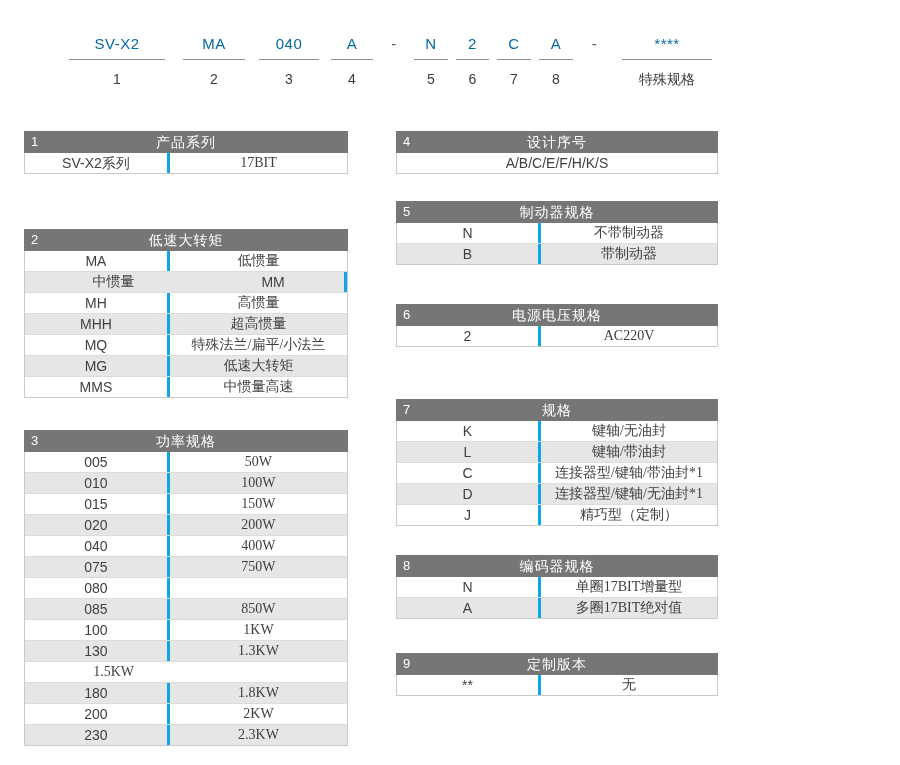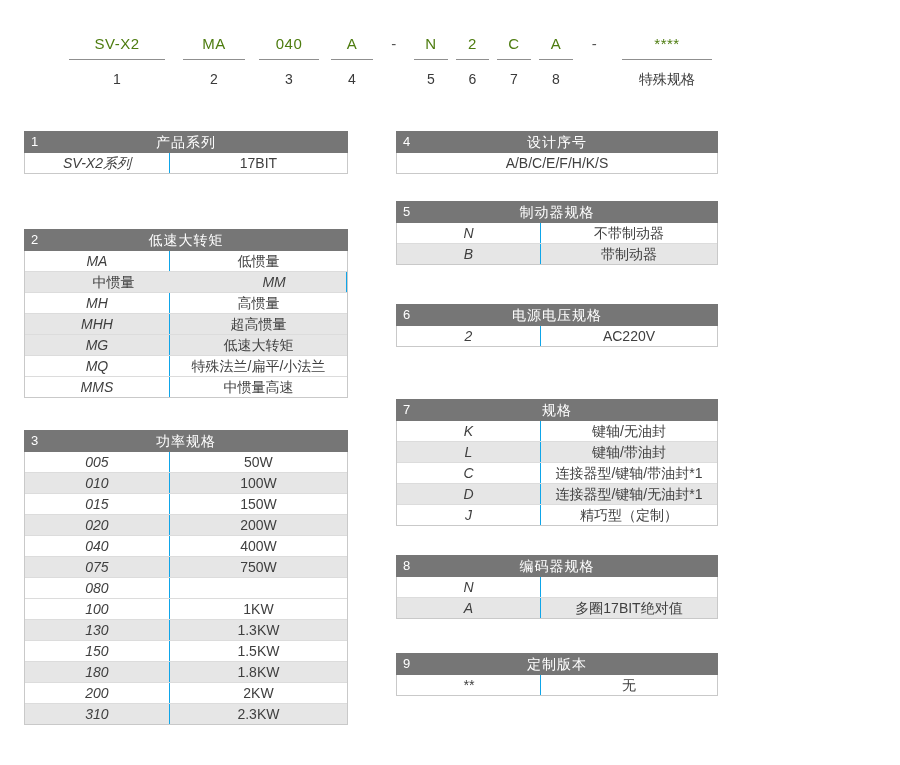--- a/index.html
+++ b/index.html
@@ -13,21 +13,21 @@
   .code-row{
     display:flex;
     margin:34px 0 0 58px;
     align-items:flex-start;
   }
   .seg{display:flex;flex-direction:column;align-items:center;}
   .seg-0{width:118px}.seg-1{width:76px}.seg-2{width:74px}.seg-3{width:52px}
   .seg-4{width:32px}.seg-5{width:42px}.seg-6{width:41px}.seg-7{width:42px}
   .seg-8{width:42px}.seg-9{width:35px}.seg-10{width:110px}
   .seg-code{
-    font-size:15px;line-height:20px;height:20px;color:#4d7c0f;
+    font-size:15px;line-height:20px;height:20px;color:#0369a1;
     letter-spacing:0.5px;
   }
   .seg-code.dash{color:#555;}
   .seg-line{
     width:82%;height:0;border-bottom:1px solid #8f8f8f;margin-top:5px;
   }
   .seg-line.hidden{visibility:hidden;}
   .seg-num{
     margin-top:11px;font-size:14px;line-height:17px;color:#3a3a3a;
   }
@@ -54,22 +54,22 @@
     border:1px solid #c9c9c9;border-top:none;
     box-sizing:border-box;
   }
   .t-row{
     display:flex;height:20px;line-height:20px;
     font-size:14px;background:#ffffff;
   }
   .t-row.alt{background:#e6e6e6;}
   .t-row + .t-row{border-top:1px solid #dcdcdc;}
   .t-cell{text-align:center;overflow:hidden;white-space:nowrap;}
-  .t-left{width:45%;border-right:1px solid #0ea5e9;box-sizing:border-box;font-style:italic;}
-  .t-right{width:55%;}
+  .t-left{width:45%;border-right:3px solid #0ea5e9;box-sizing:border-box;}
+  .t-right{width:55%;font-family:Liberation Serif, serif;}
   .t-full{width:100%;}
 </style>
 </head>
 <body>
 
 <div class="code-row" id="code-row">
     <div class="seg seg-0">
       <div class="seg-code">SV-X2</div>
       <div class="seg-line"></div>
       <div class="seg-num">1</div>
@@ -149,29 +149,29 @@
             <div class="t-cell t-left">MM</div>
           </div>
           <div class="t-row">
             <div class="t-cell t-left">MH</div>
             <div class="t-cell t-right">高惯量</div>
           </div>
           <div class="t-row alt">
             <div class="t-cell t-left">MHH</div>
             <div class="t-cell t-right">超高惯量</div>
           </div>
+          <div class="t-row">
+            <div class="t-cell t-left">MQ</div>
+            <div class="t-cell t-right">特殊法兰/扁平/小法兰</div>
+          </div>
           <div class="t-row alt">
             <div class="t-cell t-left">MG</div>
             <div class="t-cell t-right">低速大转矩</div>
           </div>
           <div class="t-row">
-            <div class="t-cell t-left">MQ</div>
-            <div class="t-cell t-right">特殊法兰/扁平/小法兰</div>
-          </div>
-          <div class="t-row">
             <div class="t-cell t-left">MMS</div>
             <div class="t-cell t-right">中惯量高速</div>
           </div>
         </div>
       </div>
     <div class="spec-table">
         <div class="t-head"><span class="t-num">3</span><span class="t-title">功率规格</span></div>
         <div class="t-body">
           <div class="t-row">
             <div class="t-cell t-left">005</div>
@@ -193,42 +193,45 @@
             <div class="t-cell t-left">040</div>
             <div class="t-cell t-right">400W</div>
           </div>
           <div class="t-row alt">
             <div class="t-cell t-left">075</div>
             <div class="t-cell t-right">750W</div>
           </div>
           <div class="t-row">
             <div class="t-cell t-left">080</div>
           </div>
+          <div class="t-row alt">
+            <div class="t-cell t-left">085</div>
+            <div class="t-cell t-right">850W</div>
+          </div>
           <div class="t-row">
             <div class="t-cell t-left">100</div>
             <div class="t-cell t-right">1KW</div>
           </div>
           <div class="t-row alt">
             <div class="t-cell t-left">130</div>
             <div class="t-cell t-right">1.3KW</div>
           </div>
           <div class="t-row">
-            <div class="t-cell t-left">150</div>
             <div class="t-cell t-right">1.5KW</div>
           </div>
           <div class="t-row alt">
             <div class="t-cell t-left">180</div>
             <div class="t-cell t-right">1.8KW</div>
           </div>
           <div class="t-row">
             <div class="t-cell t-left">200</div>
             <div class="t-cell t-right">2KW</div>
           </div>
           <div class="t-row alt">
-            <div class="t-cell t-left">310</div>
+            <div class="t-cell t-left">230</div>
             <div class="t-cell t-right">2.3KW</div>
           </div>
         </div>
       </div>
   </div>
   <div class="col-right">
     <div class="spec-table" style="margin-bottom:27px;">
         <div class="t-head"><span class="t-num">4</span><span class="t-title">设计序号</span></div>
         <div class="t-body">
           <div class="t-row">
@@ -281,20 +284,21 @@
             <div class="t-cell t-left">J</div>
             <div class="t-cell t-right">精巧型（定制）</div>
           </div>
         </div>
       </div>
     <div class="spec-table" style="margin-bottom:34px;">
         <div class="t-head"><span class="t-num">8</span><span class="t-title">编码器规格</span></div>
         <div class="t-body">
           <div class="t-row">
             <div class="t-cell t-left">N</div>
+            <div class="t-cell t-right">单圈17BIT增量型</div>
           </div>
           <div class="t-row alt">
             <div class="t-cell t-left">A</div>
             <div class="t-cell t-right">多圈17BIT绝对值</div>
           </div>
         </div>
       </div>
     <div class="spec-table">
         <div class="t-head"><span class="t-num">9</span><span class="t-title">定制版本</span></div>
         <div class="t-body">

